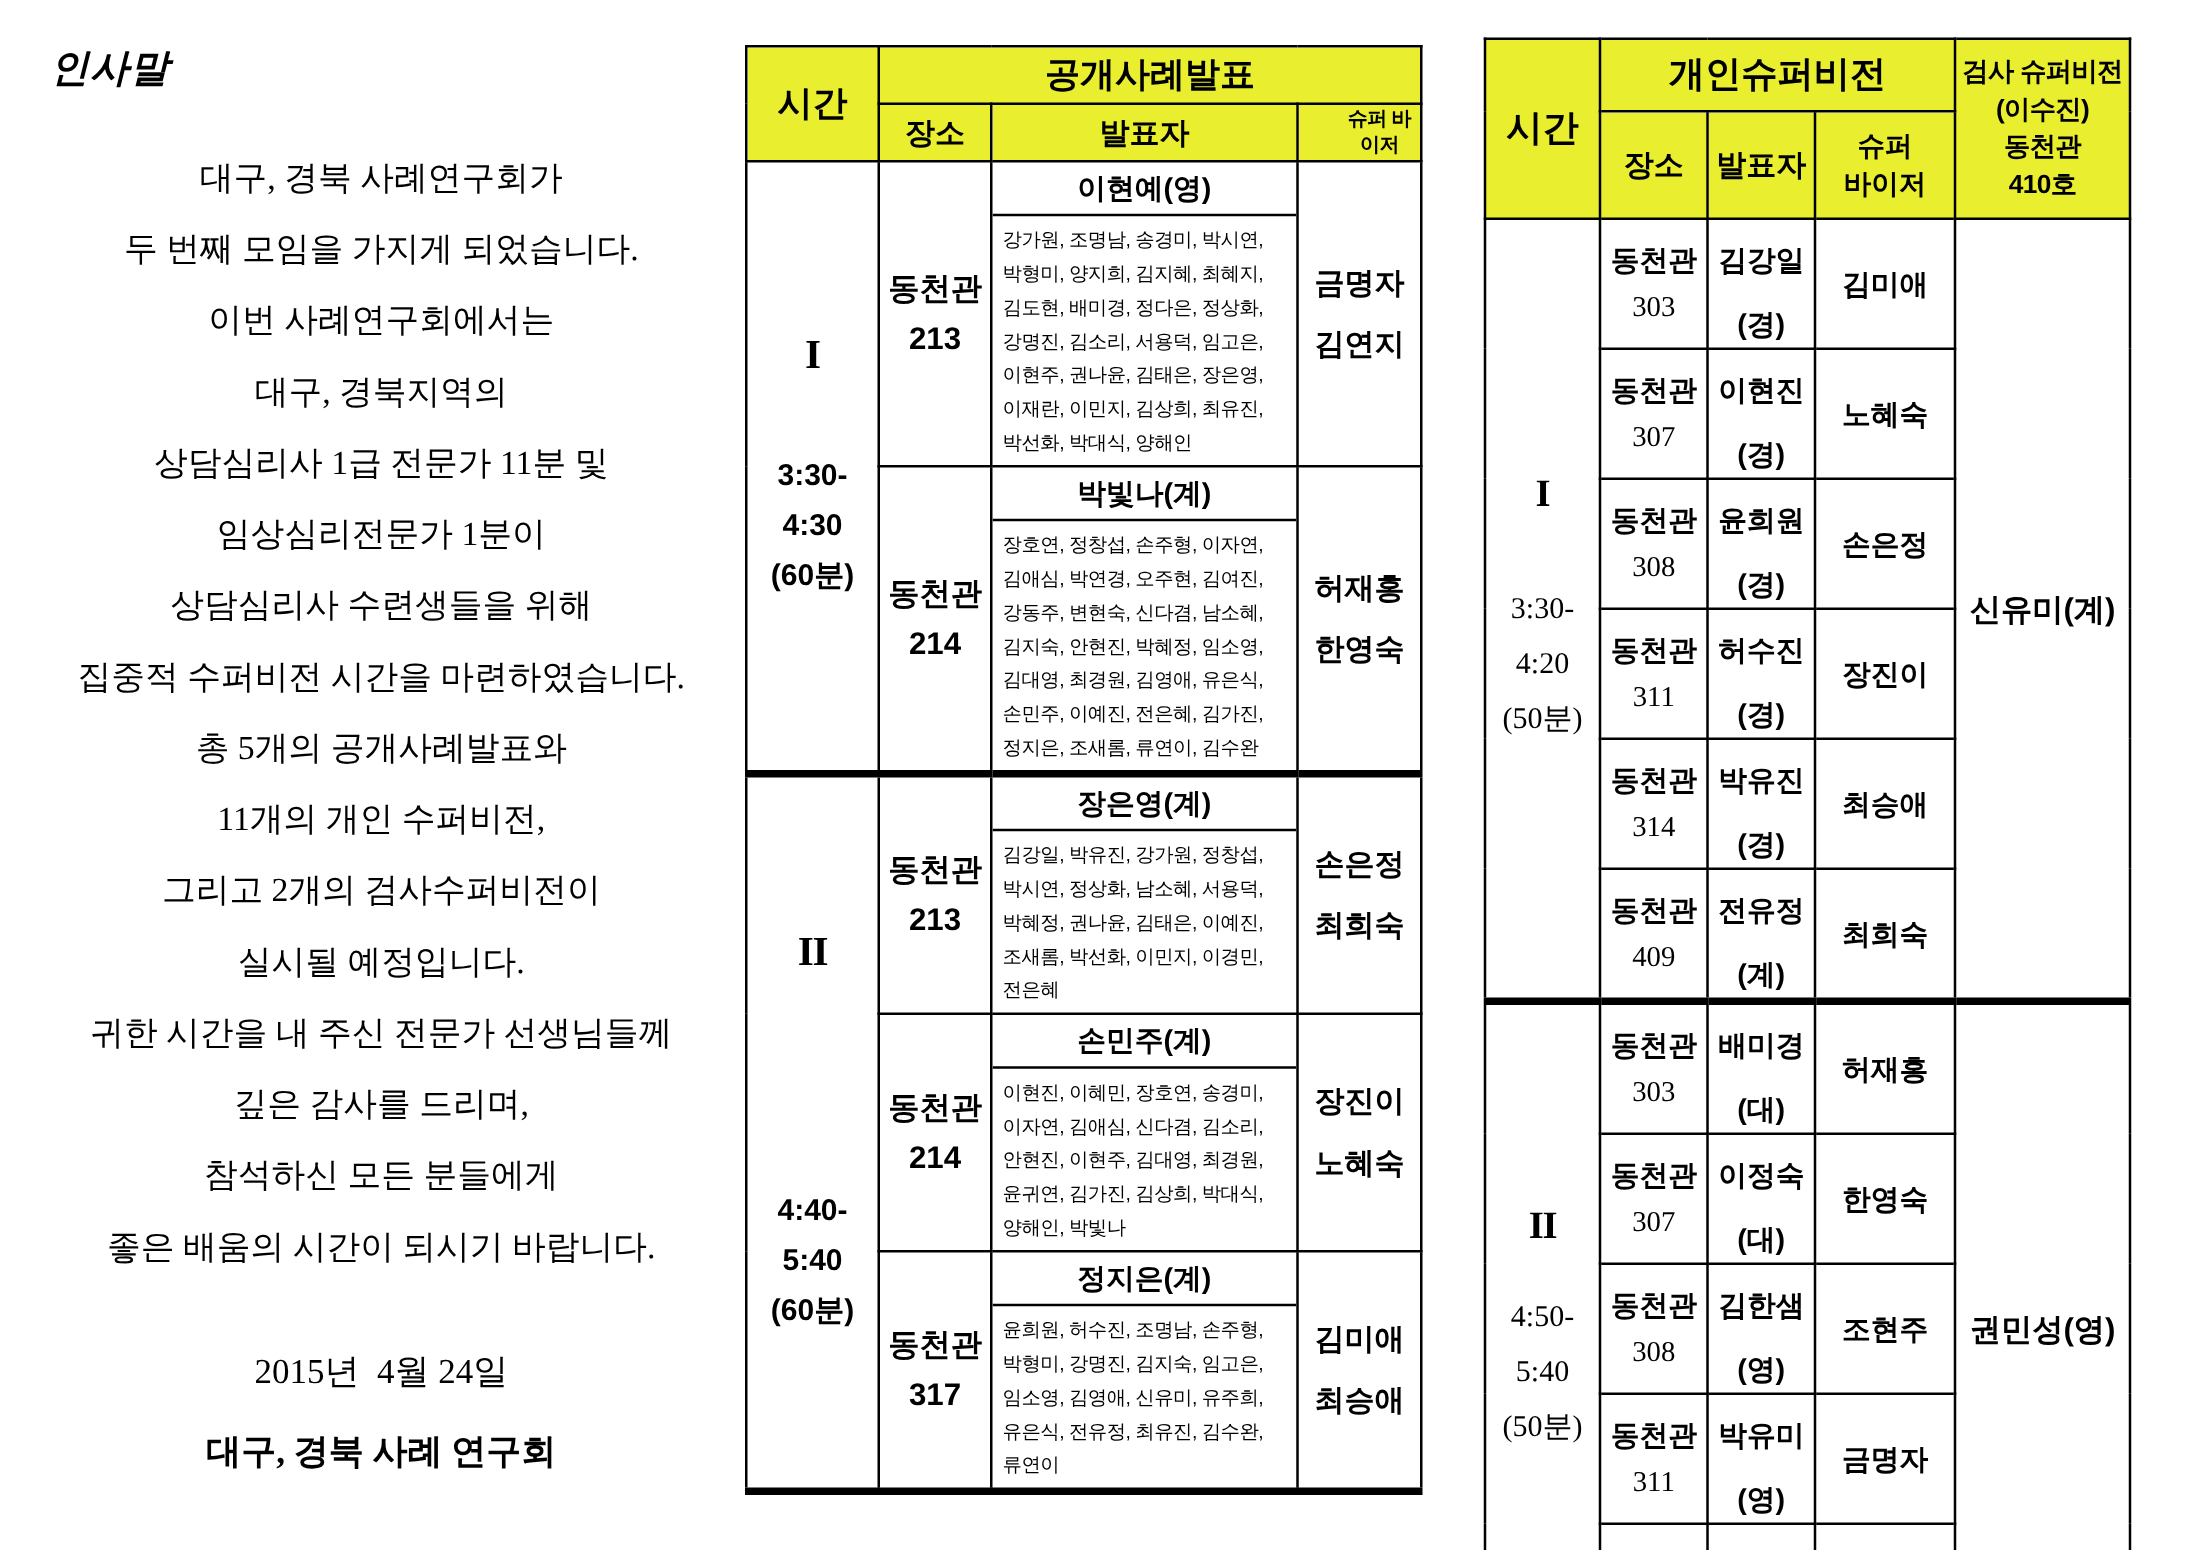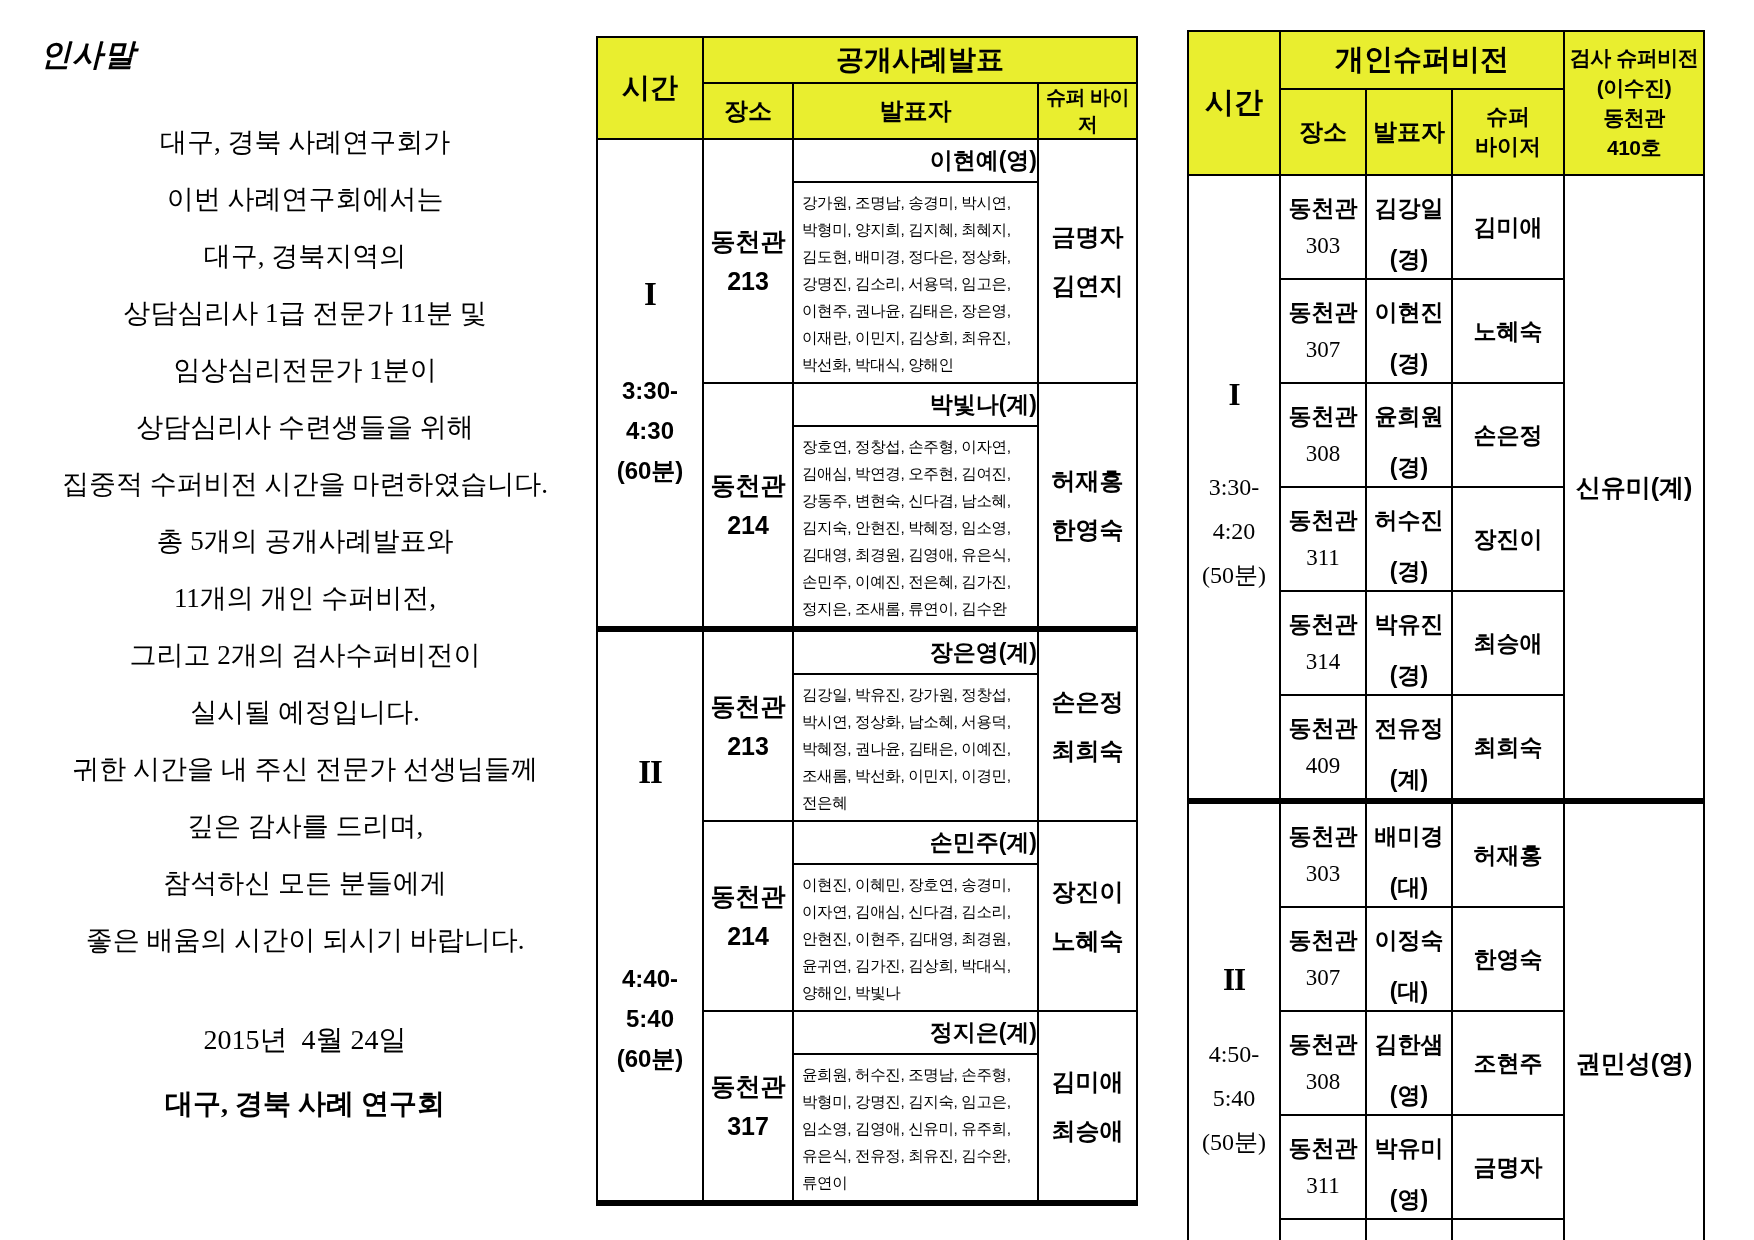--- a/index.html
+++ b/index.html
@@ -30,30 +30,30 @@
   
   table{border-collapse:collapse;table-layout:fixed;}
   th,td{border:2px solid #000;padding:0;overflow:hidden;}
   .yellow{background:#e9ee2f;}
   .sep td{border-top:6px solid #000;}
   
   .mid{position:absolute;left:596px;top:36px;width:540px;border:2px solid #000;border-bottom:6px solid #000;}
   .mid th{font-weight:bold;}
   .mid .h1 th{height:44px;font-size:28px;}
   .mid .h2 th{height:44px;font-size:24px;}
-  .mid th.sup-h{font-size:20px;letter-spacing:-0.5px;}
+  .mid th.sup-h{font-size:16px;letter-spacing:-0.5px;padding-left:32px;}
   .mid td{vertical-align:middle;}
   .numeral{font-family:"Liberation Serif",serif;font-weight:bold;font-size:33px;letter-spacing:-1px;}
   .mid .time-cell{text-align:center;}
   .mid .time-cell .numeral{margin-bottom:58px;}
   .mid .time-cell.long .numeral{margin-bottom:168px;}
   .mid .time-line{font-size:24px;font-weight:bold;line-height:40px;}
   .mid .place-cell{text-align:center;font-weight:bold;font-size:25px;line-height:40px;}
   .mid .pres-cell{vertical-align:top;}
-  .ptitle{height:41px;line-height:41px;text-align:right;font-weight:bold;font-size:23px;border-bottom:2px solid #000;}
+  .ptitle{height:41px;line-height:41px;text-align:center;font-weight:bold;font-size:23px;border-bottom:2px solid #000;}
   .pnames{padding:6px 24px 4px 8px;font-size:15.5px;line-height:27px;white-space:nowrap;letter-spacing:-0.4px;}
   .mid .sup-cell{text-align:center;font-weight:bold;font-size:24px;line-height:49px;}
   
   .rt{position:absolute;left:1187px;top:30px;width:516px;border:2px solid #000;border-bottom:6px solid #000;}
   .rt th{font-weight:bold;}
   .rt .h1 th{height:56px;font-size:29px;}
   .rt th.time-h{font-size:29px;}
   .rt .h2 th{height:84px;font-size:24px;}
   .rt th.sup2-h{font-size:22px;line-height:30px;}
   .rt th.exam-h{font-size:21px;line-height:30px;letter-spacing:-0.5px;}
@@ -69,20 +69,21 @@
   .rt .time-cell.short .numeral{margin-bottom:34px;}
   .rt .t-line{font-family:"Liberation Serif",serif;font-size:24px;line-height:44px;}
 </style>
 </head>
 <body>
 
 <div class="greeting">
   <div class="greeting-title">인사말</div>
   <div class="greeting-body">
     <div>대구, 경북 사례연구회가</div>
+    <div>두 번째 모임을 가지게 되었습니다.</div>
     <div>이번 사례연구회에서는</div>
     <div>대구, 경북지역의</div>
     <div>상담심리사 1급 전문가 11분 및</div>
     <div>임상심리전문가 1분이</div>
     <div>상담심리사 수련생들을 위해</div>
     <div>집중적 수퍼비전 시간을 마련하였습니다.</div>
     <div>총 5개의 공개사례발표와</div>
     <div>11개의 개인 수퍼비전,</div>
     <div>그리고 2개의 검사수퍼비전이</div>
     <div>실시될 예정입니다.</div>

